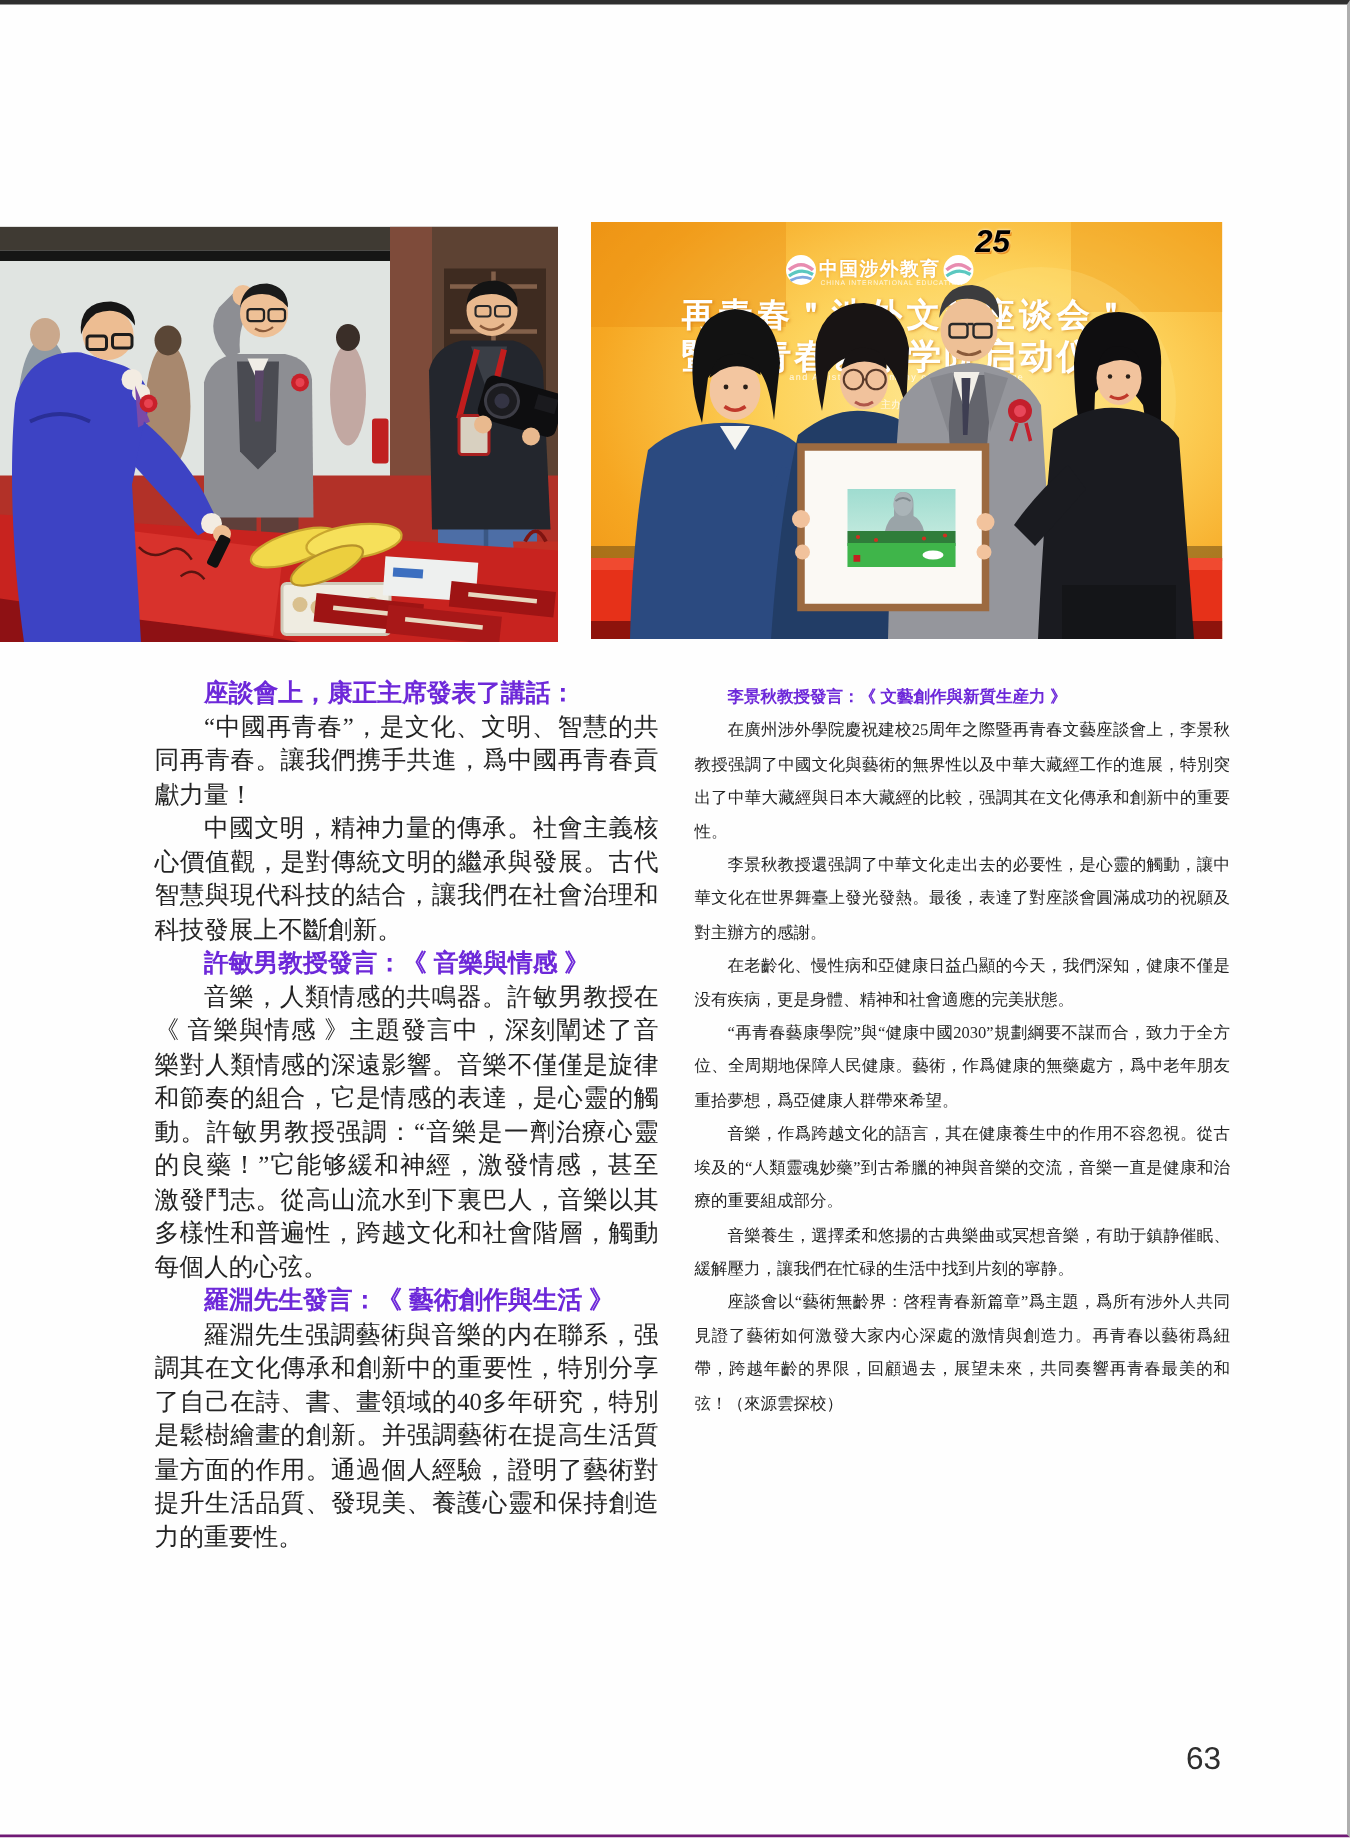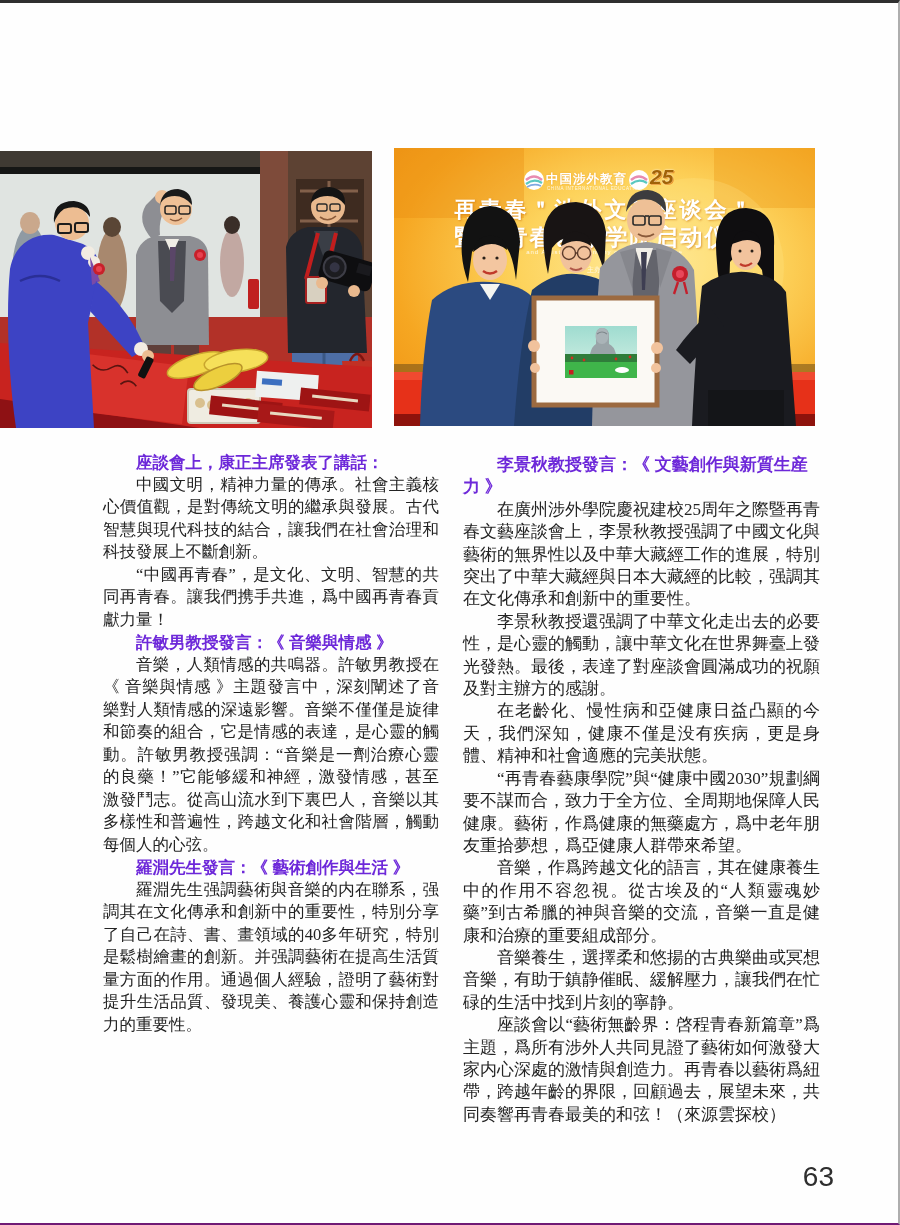--- a/index.html
+++ b/index.html
@@ -13,39 +13,39 @@
   .photo{position:absolute;overflow:hidden;}
   #photo-left{left:0;top:148px;width:372px;height:277px;}
   #photo-right{left:394px;top:145px;width:421px;height:278px;}
   .photo svg{position:absolute;left:0;top:0;width:100%;height:100%;display:block;}
   .banner-text{position:absolute;left:0;top:0;width:100%;height:100%;color:#fff;
     font-family:"Liberation Sans","DejaVu Sans",sans-serif;}
   .banner-text > div{position:absolute;white-space:nowrap;}
   .org-text{left:152px;top:23px;font-size:12.5px;font-weight:bold;letter-spacing:1px;
     text-shadow:0 0 2px rgba(230,140,20,.6);}
   .org-sub{left:153px;top:38px;font-size:4.5px;letter-spacing:.6px;opacity:.8;}
-  .anniv{left:256px;top:17px;font-size:21px;font-weight:bold;font-style:italic;
-    color:#a16207;text-shadow:0 0 2px #fff,1px 1px 0 #e8860a;}
+  .anniv{left:256px;top:2px;font-size:21px;font-weight:bold;font-style:italic;
+    color:#000000;text-shadow:0 0 2px #fff,1px 1px 0 #e8860a;}
   .title1{left:0;top:47px;width:100%;text-align:center;font-size:22px;font-weight:bold;
     letter-spacing:3px;text-shadow:1px 1px 2px rgba(200,110,10,.55);}
   .title2{left:0;top:74px;width:100%;text-align:center;font-size:23px;font-weight:bold;
     letter-spacing:2px;text-shadow:1px 1px 2px rgba(200,110,10,.55);}
   .subtitle{left:0;top:101px;width:100%;text-align:center;font-size:6px;
     letter-spacing:1px;opacity:.85;}
   .hostline1{left:0;top:117px;width:100%;text-align:center;font-size:7px;opacity:.8;}
   .hostline2{left:0;top:128px;width:100%;text-align:center;font-size:7px;opacity:.8;}
   
   .col{position:absolute;color:#232323;text-align:justify;}
   #col-left{left:103px;top:448px;width:336px;font-size:16.5px;line-height:22.5px;}
-  #col-right{left:463px;top:451px;width:357px;font-size:17px;line-height:22.4px;}
+  #col-right{left:463px;top:451px;width:357px;font-size:11px;line-height:22.4px;}
   .col p{margin:0;text-indent:2em;}
   .col p.heading{font-family:"Liberation Sans","DejaVu Sans",sans-serif;
     font-weight:bold;color:#6d28d9;text-align:left;}
   
-  #page-number{position:absolute;right:64px;top:1158px;font-size:28px;color:#2e2e2e;
+  #page-number{position:absolute;right:84px;top:1158px;font-size:21px;color:#2e2e2e;
     font-family:"Liberation Sans","DejaVu Sans",sans-serif;}
 </style>
 </head>
 <body>
 
 <div id="page">
 
   <div id="photo-left" class="photo">
     <svg viewBox="0 0 372 277" preserveAspectRatio="none">
 
@@ -299,22 +299,22 @@
 
       <circle cx="140" cy="198" r="6" fill="#f1c29c"></circle>
       <circle cx="141" cy="220" r="5" fill="#f1c29c"></circle>
       <circle cx="263" cy="200" r="6" fill="#f2c39d"></circle>
       <circle cx="262" cy="220" r="5" fill="#f2c39d"></circle>
     </svg>
   </div>
 
   <div id="col-left" class="col">
       <p class="heading">座談會上，康正主席發表了講話：</p>
+      <p class="para">“中國再青春”，是文化、文明、智慧的共同再青春。讓我們携手共進，爲中國再青春貢獻力量！</p>
       <p class="para">中國文明，精神力量的傳承。社會主義核心價值觀，是對傳統文明的繼承與發展。古代智慧與現代科技的結合，讓我們在社會治理和科技發展上不斷創新。</p>
-      <p class="para">“中國再青春”，是文化、文明、智慧的共同再青春。讓我們携手共進，爲中國再青春貢獻力量！</p>
       <p class="heading">許敏男教授發言：《 音樂與情感 》</p>
       <p class="para">音樂，人類情感的共鳴器。許敏男教授在《 音樂與情感 》主題發言中，深刻闡述了音樂對人類情感的深遠影響。音樂不僅僅是旋律和節奏的組合，它是情感的表達，是心靈的觸動。許敏男教授强調：“音樂是一劑治療心靈的良藥！”它能够緩和神經，激發情感，甚至激發鬥志。從高山流水到下裏巴人，音樂以其多樣性和普遍性，跨越文化和社會階層，觸動每個人的心弦。</p>
       <p class="heading">羅淵先生發言：《 藝術創作與生活 》</p>
       <p class="para">羅淵先生强調藝術與音樂的内在聯系，强調其在文化傳承和創新中的重要性，特別分享了自己在詩、書、畫領域的40多年研究，特別是鬆樹繪畫的創新。并强調藝術在提高生活質量方面的作用。通過個人經驗，證明了藝術對提升生活品質、發現美、養護心靈和保持創造力的重要性。</p>
     </div>
   <div id="col-right" class="col">
       <p class="heading">李景秋教授發言：《 文藝創作與新質生産力 》</p>
       <p class="para">在廣州涉外學院慶祝建校25周年之際暨再青春文藝座談會上，李景秋教授强調了中國文化與藝術的無界性以及中華大藏經工作的進展，特別突出了中華大藏經與日本大藏經的比較，强調其在文化傳承和創新中的重要性。</p>
       <p class="para">李景秋教授還强調了中華文化走出去的必要性，是心靈的觸動，讓中華文化在世界舞臺上發光發熱。最後，表達了對座談會圓滿成功的祝願及對主辦方的感謝。</p>
       <p class="para">在老齡化、慢性病和亞健康日益凸顯的今天，我們深知，健康不僅是没有疾病，更是身體、精神和社會適應的完美狀態。</p>

